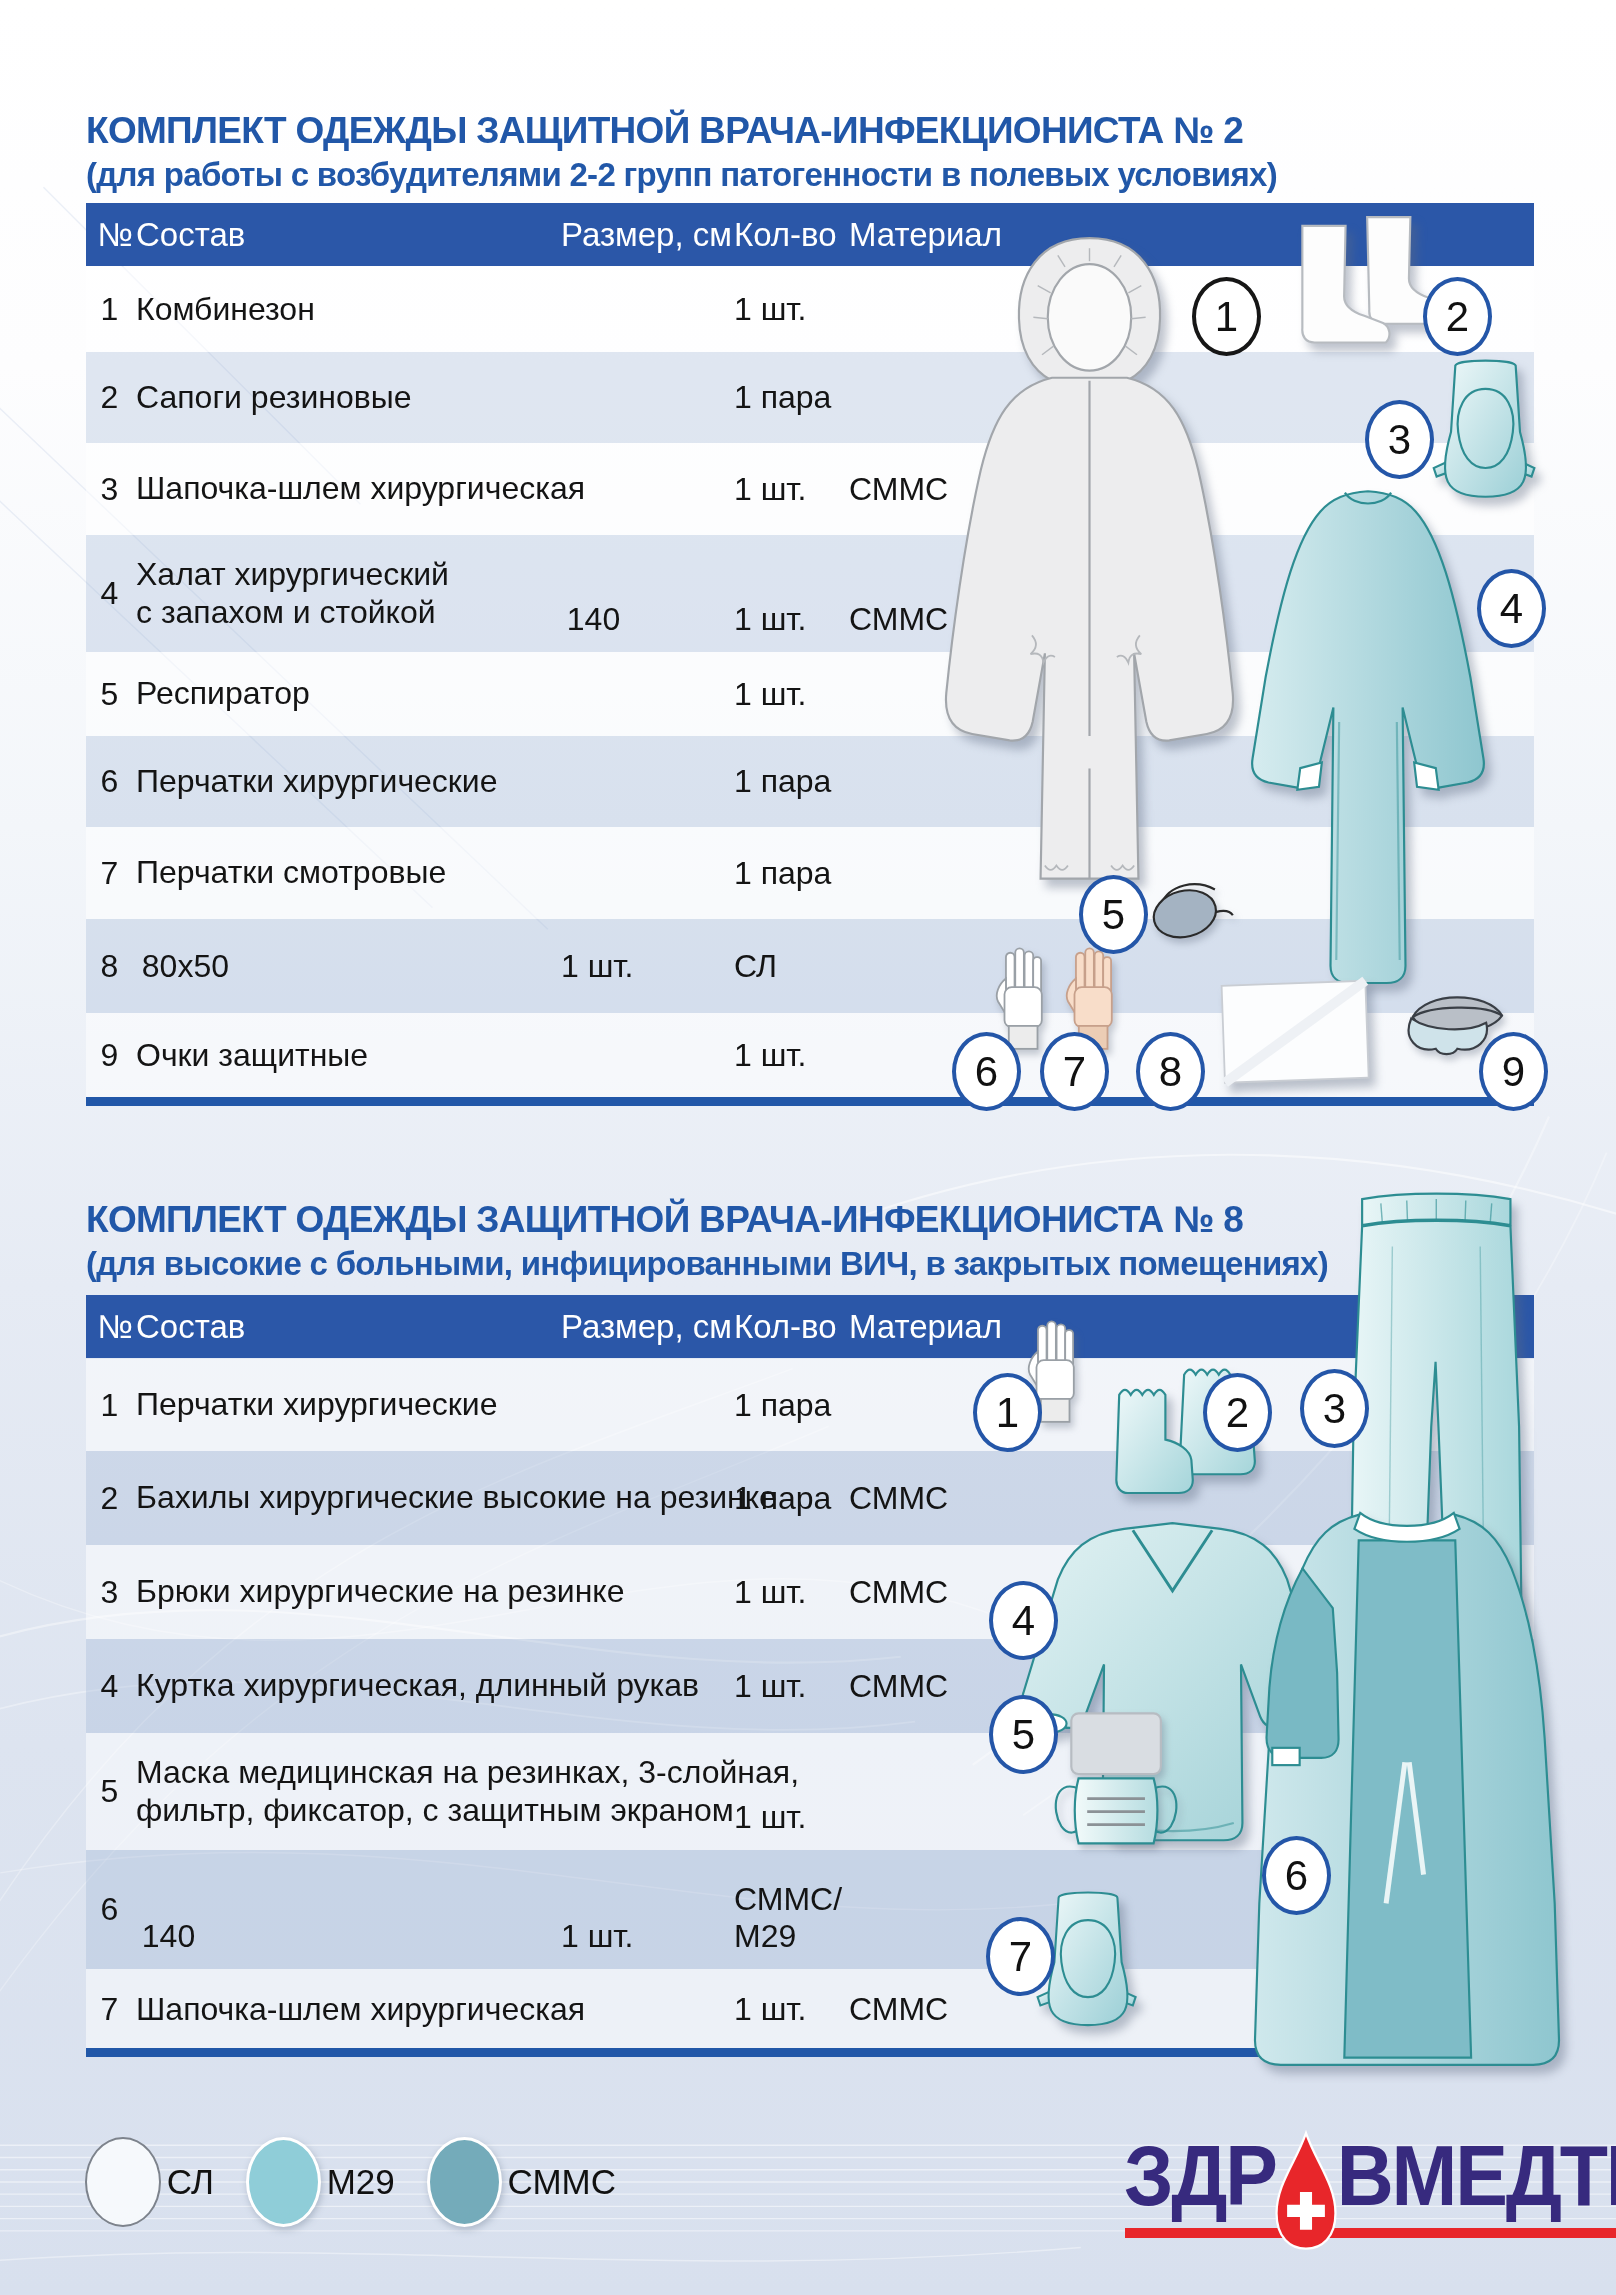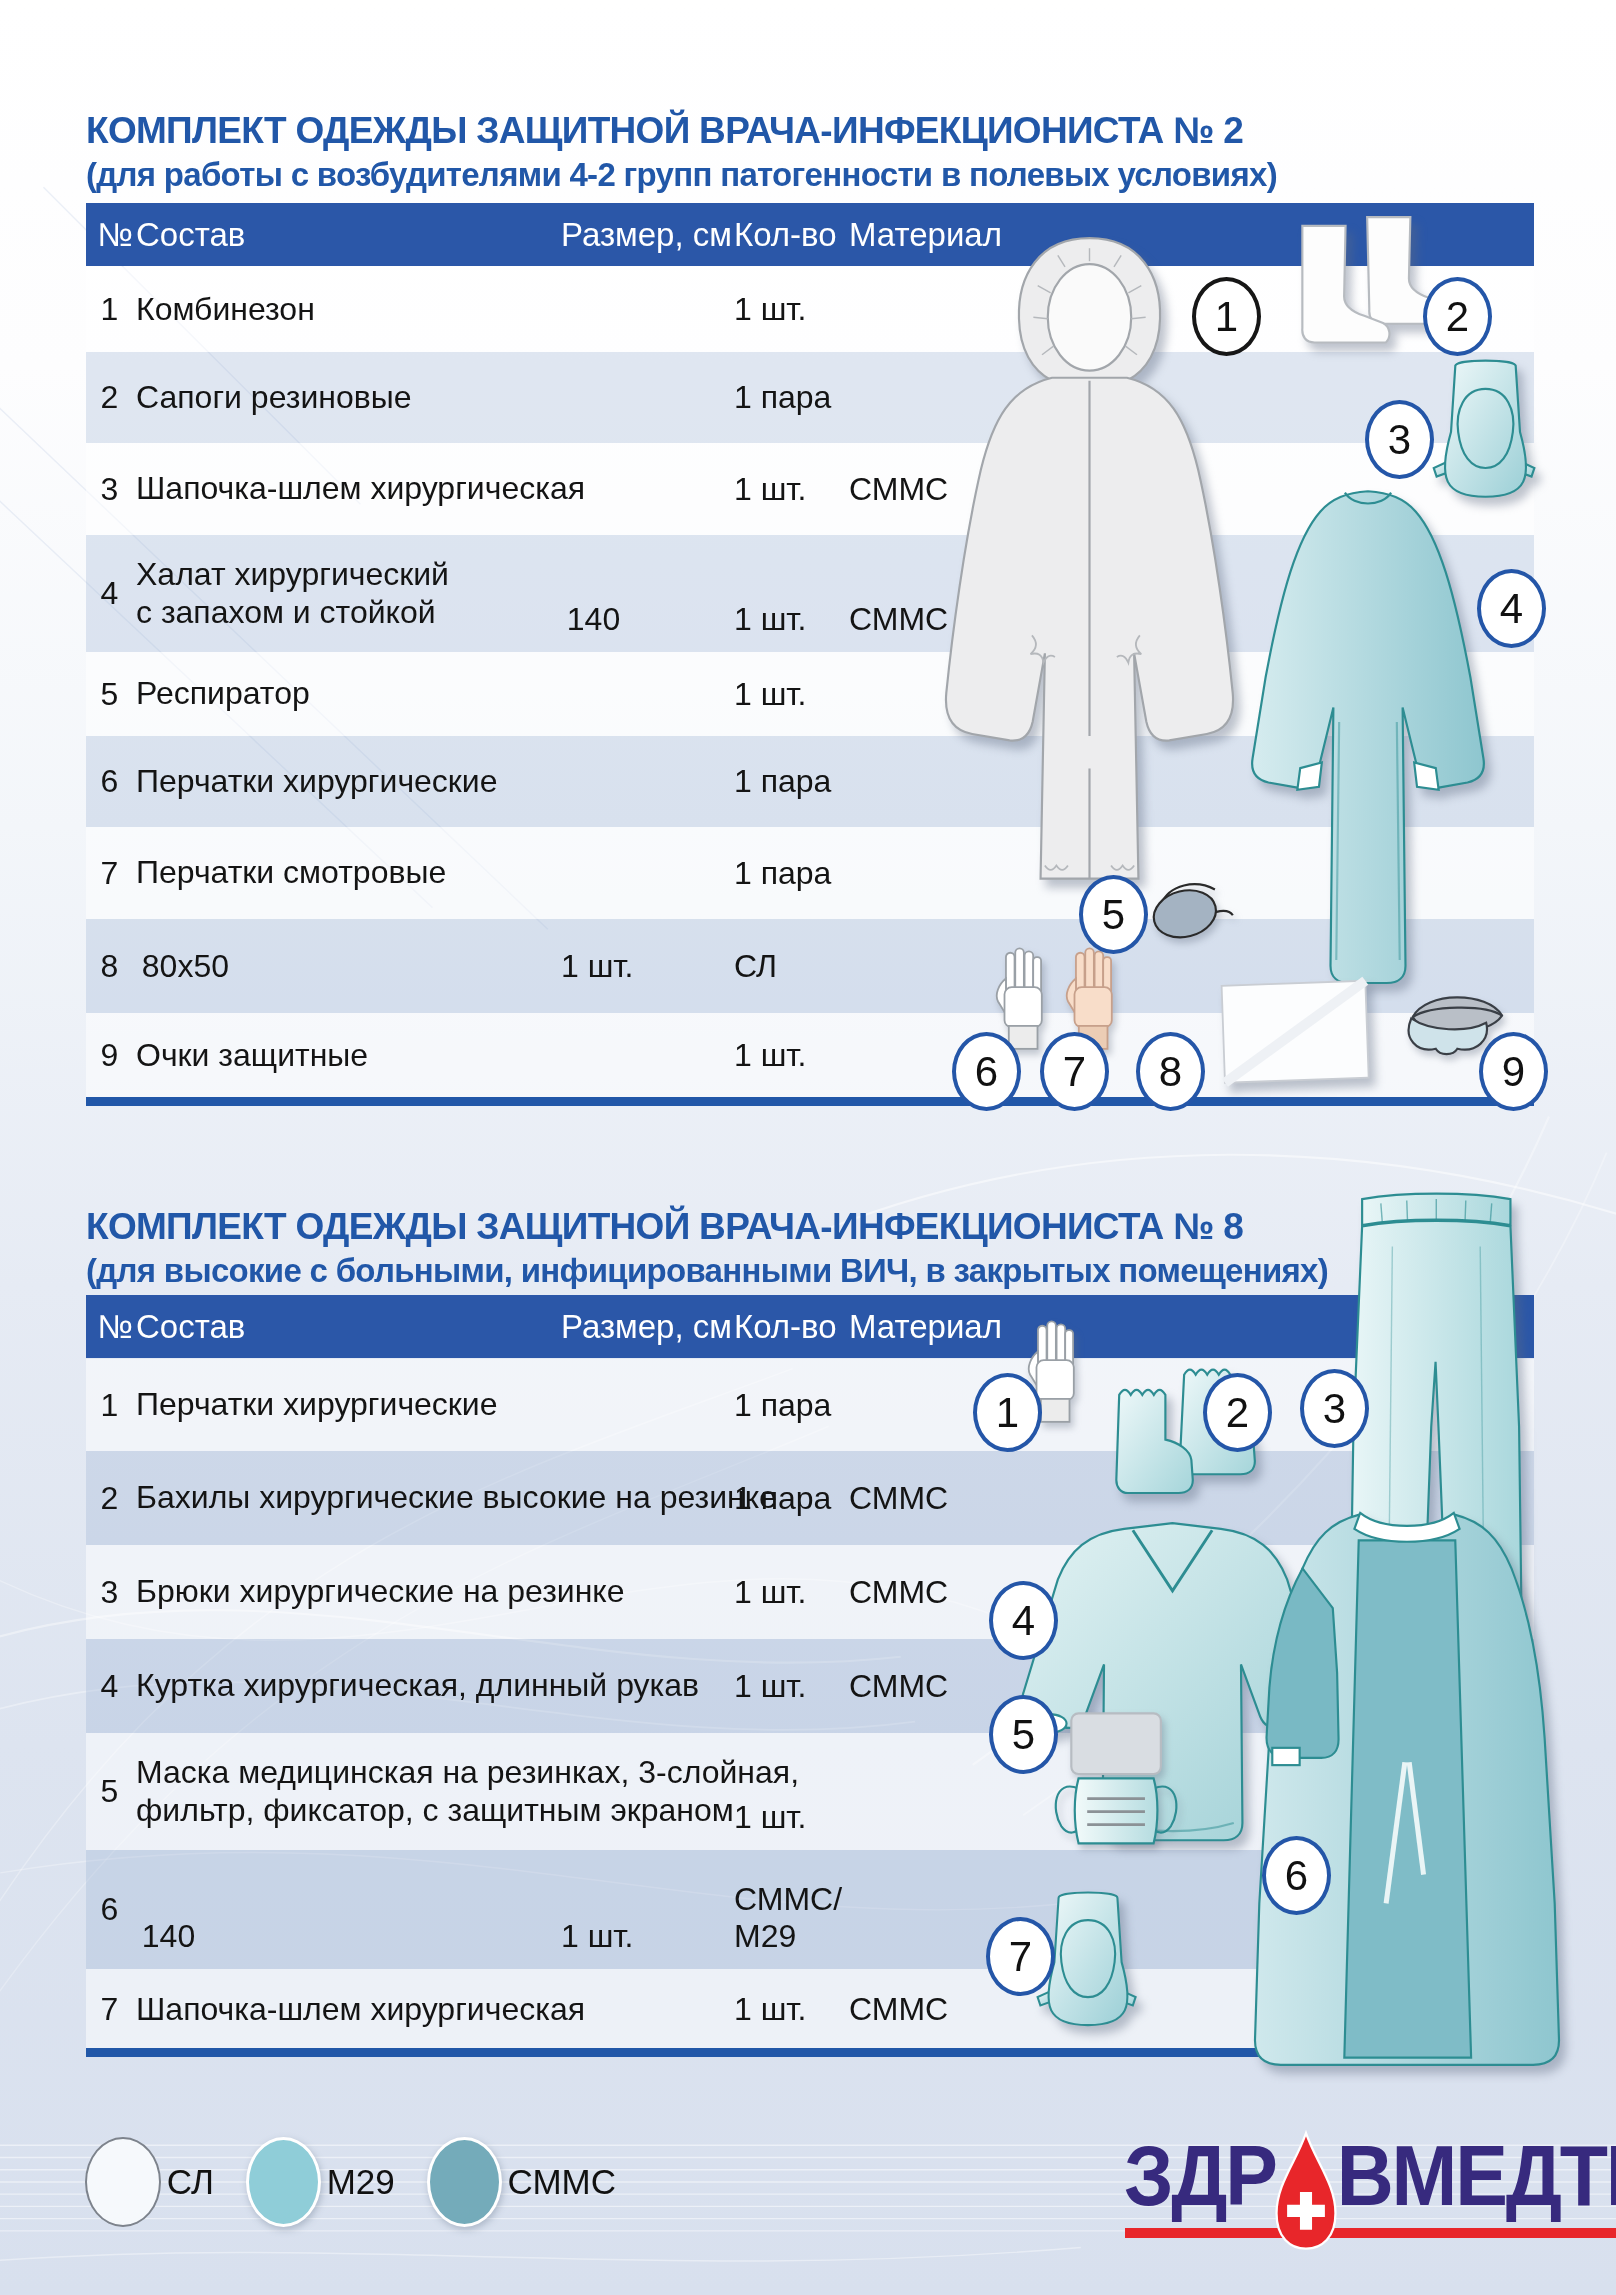--- a/index.html
+++ b/index.html
@@ -83,21 +83,21 @@
       <path d="M-30 3046 L2290 3046" stroke-width="2" opacity="0.5"></path>
       <path d="M-30 3063 L2290 3063" stroke-width="2" opacity="0.5"></path>
       <path d="M-30 3080 L2290 3080" stroke-width="2" opacity="0.5"></path>
       <path d="M-30 3097 L2290 3097" stroke-width="2" opacity="0.45"></path>
       <path d="M-30 3140 C500 3100 900 3170 1500 3120" stroke-width="2" opacity="0.4"></path>
     </g>
   </svg>
 
   <div class="kit-title" style="top:108px;">
     <div class="t1">КОМПЛЕКТ ОДЕЖДЫ ЗАЩИТНОЙ ВРАЧА-ИНФЕКЦИОНИСТА № 2</div>
-    <div class="t2">(для работы с возбудителями 4-2 групп патогенности в полевых условиях)</div>
+    <div class="t2">(для работы с возбудителями 2-2 групп патогенности в полевых условиях)</div>
   </div>
 
   <div class="thead" style="top:203px;">
     <div class="h-num">№</div>
     <div>Состав</div>
     <div>Размер, см</div>
     <div>Кол-во</div>
     <div>Материал</div>
   </div>
 
@@ -302,21 +302,21 @@
   <div class="mk" style="left:1040px;top:1032px;">
       <span>7</span>
     </div>
   <div class="mk" style="left:1136px;top:1032px;">
       <span>8</span>
     </div>
   <div class="mk" style="left:1479px;top:1032px;">
       <span>9</span>
     </div>
 
-  <div class="kit-title" style="top:1197px;margin-top:7px;">
+  <div class="kit-title" style="top:1197px;">
     <div class="t1">КОМПЛЕКТ ОДЕЖДЫ ЗАЩИТНОЙ ВРАЧА-ИНФЕКЦИОНИСТА № 8</div>
     <div class="t2">(для высокие с больными, инфицированными ВИЧ, в закрытых помещениях)</div>
   </div>
 
   <div class="thead" style="top:1295px;">
     <div class="h-num">№</div>
     <div>Состав</div>
     <div>Размер, см</div>
     <div>Кол-во</div>
     <div>Материал</div>

